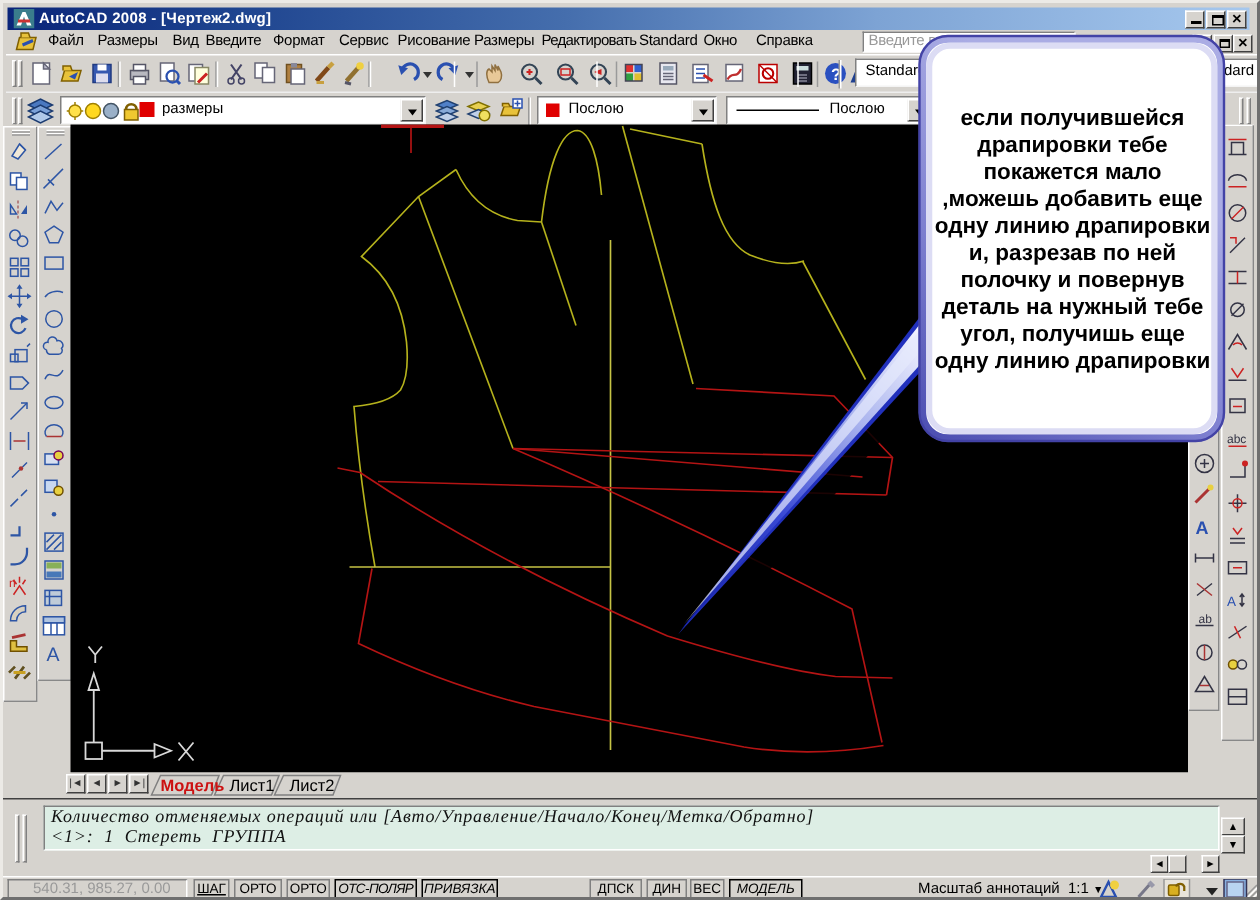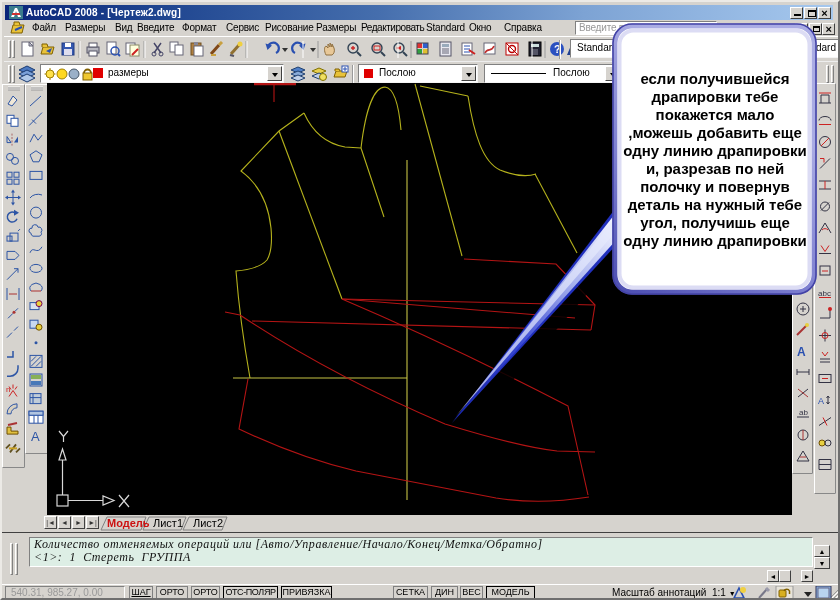--- a/index.html
+++ b/index.html
@@ -51,24 +51,24 @@
  padding:0px 0 0 4px;line-height:13px;margin-top:-1px;white-space:nowrap;overflow:hidden;letter-spacing:0.55px;}
 .inp{position:absolute;left:27px;top:35px;width:737px;height:15px;background:#ddeee5;
  border:1px solid;border-color:#808080 #fff #fff #808080;
  font-family:"Liberation Serif",serif;font-style:italic;font-size:12px;color:#111;
  padding-left:4px;line-height:13px;letter-spacing:0.55px;}
 .sbtn{position:absolute;width:16px;height:14px;background:#d6d3ce;
  border:1px solid;border-color:#fff #404040 #404040 #fff;font-size:7px;text-align:center;line-height:12px;color:#000;}
 
 .status{left:0px;top:582px;width:836px;height:16px;background:#d6d3ce;border-top:1px solid #fff;font-size:11px;}
 .coord{position:absolute;left:3px;top:1px;width:120px;height:13px;
- border:1px solid;border-color:#808080 #fff #fff #808080;color:#999;font-size:10px;line-height:12px;padding-left:5px;}
+ border:1px solid;border-color:#808080 #fff #fff #808080;color:#999;font-size:10px;line-height:12px;padding-left:16px;}
 .stb{position:absolute;top:1px;height:13px;border:1px solid #808080;background:#d6d3ce;
  font-size:9px;line-height:11px;text-align:center;color:#000;white-space:nowrap;overflow:hidden;}
-.stb.on{border:1px solid #000;}
+.stb.on{border:1px solid #000;font-style:italic;}
 
 .bubtxt{left:614px;top:68px;width:198px;text-align:center;font-size:15px;font-weight:bold;color:#000;line-height:18px;letter-spacing:0px;}
 </style></head>
 <body>
 <div class="app">
 
   <div class="abs title">
     <svg style="position:absolute;left:4px;top:1px" width="14" height="13">
       <rect x="0" y="0" width="14" height="13" fill="#3a7c8c"></rect>
       <path d="M2 11 L6 2 L8 2 L12 11 L9 11 L7 5 L5 11 Z" fill="#fff"></path>
@@ -653,21 +653,21 @@
   </div>
 
   <div class="abs status">
     <div class="coord">540.31, 985.27, 0.00</div>
     <div class="stb" style="left:127px;width:24px;text-decoration:underline;">ШАГ</div>
     <div class="stb" style="left:154px;width:32px;">ОРТО</div>
     <div class="stb" style="left:189px;width:29px;">ОРТО</div>
     <div class="stb on" style="left:221px;width:55px;letter-spacing:-0.4px;">ОТС-ПОЛЯР</div>
     <div class="stb on" style="left:279px;width:51px;">ПРИВЯЗКА</div>
     <div class="stb on" style="left:333px;width:55px;letter-spacing:-0.6px;margin-top:44px;">ОТС-ОБЪЕКТ</div>
-    <div class="stb" style="left:391px;width:35px;">СЕТКА</div>
+    <div class="stb" style="left:391px;width:35px;">ДПСК</div>
     <div class="stb" style="left:429px;width:27px;">ДИН</div>
     <div class="stb" style="left:458px;width:23px;">ВЕС</div>
     <div class="stb on" style="left:484px;width:49px;">МОДЕЛЬ</div>
     <span style="position:absolute;left:610px;top:2px;font-size:10px;">Масштаб аннотаций&nbsp;&nbsp;1:1 <span style="font-size:7px;">▼</span></span>
     <svg style="position:absolute;left:730px;top:1px" width="106" height="15" id="sticons">
         <path d="M96 14 L106 4 M100 14 L106 8 M104 14 L106 12" stroke="#999" fill="none"></path>
         <path d="M97 15 L107 5 M101 15 L107 9 M105 15 L107 13" stroke="#fff" fill="none"></path>
         <g transform="translate(0,0)">
           <path d="M2 12 L7 2 L12 12 Z" fill="none" stroke="#2a50b0" stroke-width="1.6"></path>
           <circle cx="11" cy="4" r="3" fill="#f0d040"></circle>

